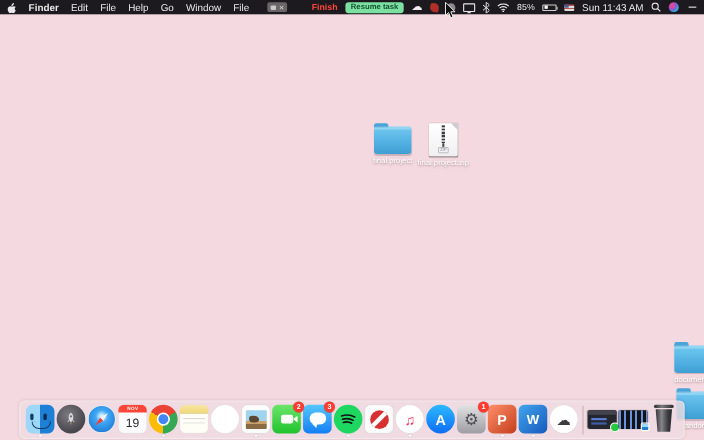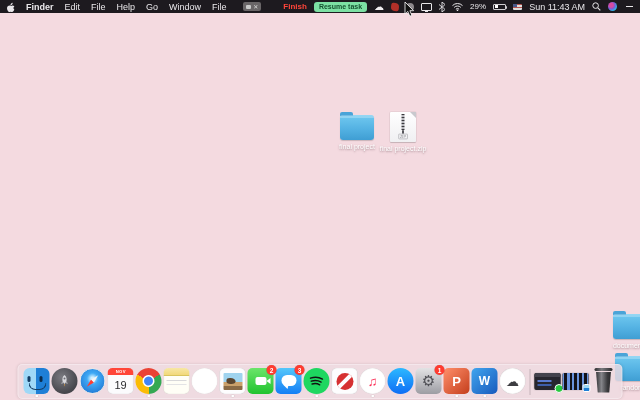--- a/index.html
+++ b/index.html
@@ -243,21 +243,21 @@
       <svg width="6" height="10" viewBox="0 0 6 10">
           <path d="M3 0v10l3-2.5L3.5 5 6 2.5 3 0zM3 5 0 2.5M3 5 0 7.5" stroke="#e9e7ea" stroke-width="0.9" fill="none"></path>
         </svg>
     </span>
     <span class="st-icon">
       <svg width="11" height="8" viewBox="0 0 11 8">
           <path d="M0.5 2.6a7 7 0 0 1 10 0M2.2 4.4a4.6 4.6 0 0 1 6.6 0M3.9 6.2a2.3 2.3 0 0 1 3.2 0" stroke="#e9e7ea" stroke-width="1" fill="none"></path>
           <circle cx="5.5" cy="7.3" r="0.8" fill="#e9e7ea"></circle>
         </svg>
     </span>
-    <span class="batt-text">29%</span>
+    <span class="batt-text">85%</span>
     <span class="st-icon">
         <i class="battery"></i>
       </span>
     <span class="st-icon">
         <i class="flag-icon"></i>
       </span>
     <span class="clock">Sun 11:43 AM</span>
     <span class="st-icon">
       <svg width="9" height="9" viewBox="0 0 9 9">
           <circle cx="3.6" cy="3.6" r="2.8" stroke="#e9e7ea" stroke-width="1" fill="none"></circle>

